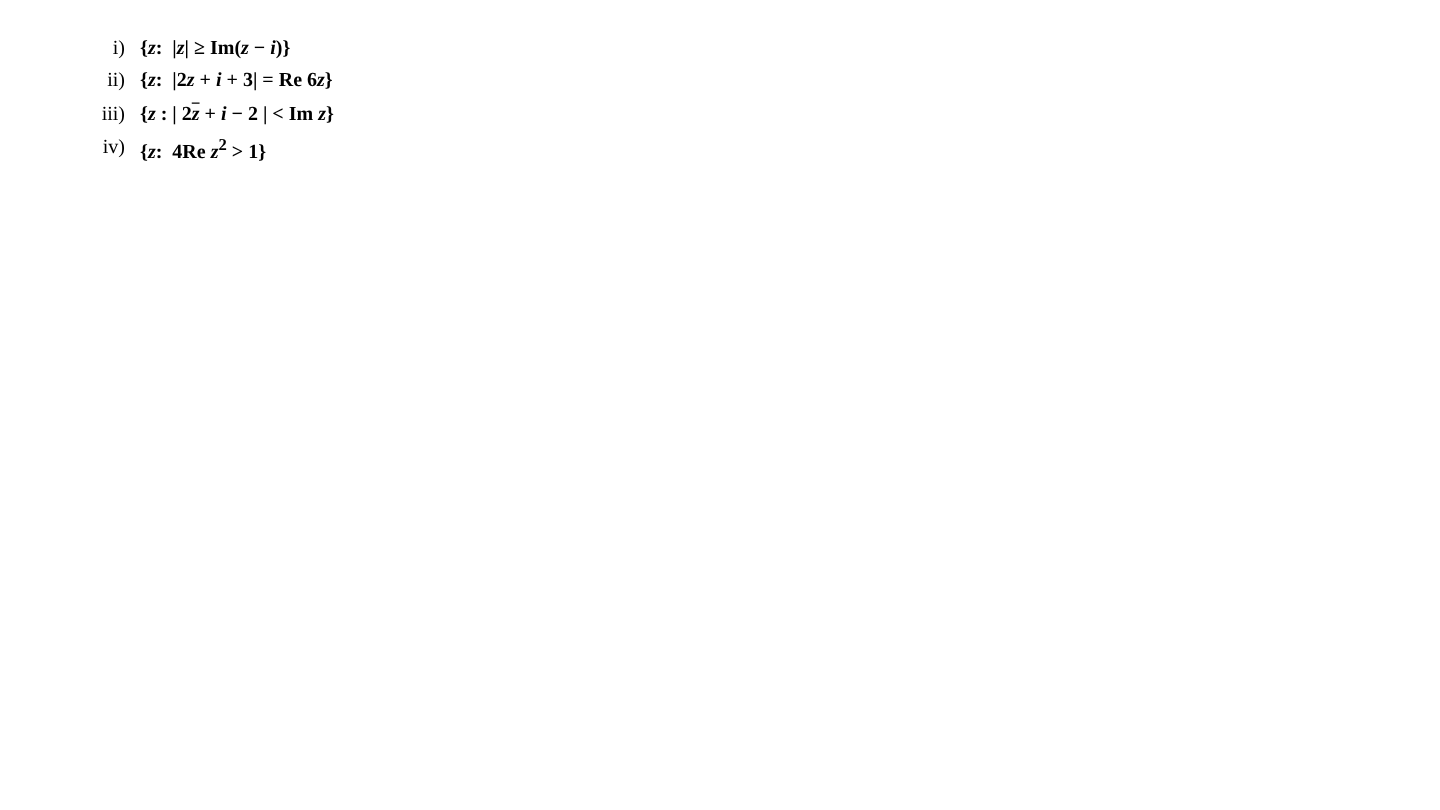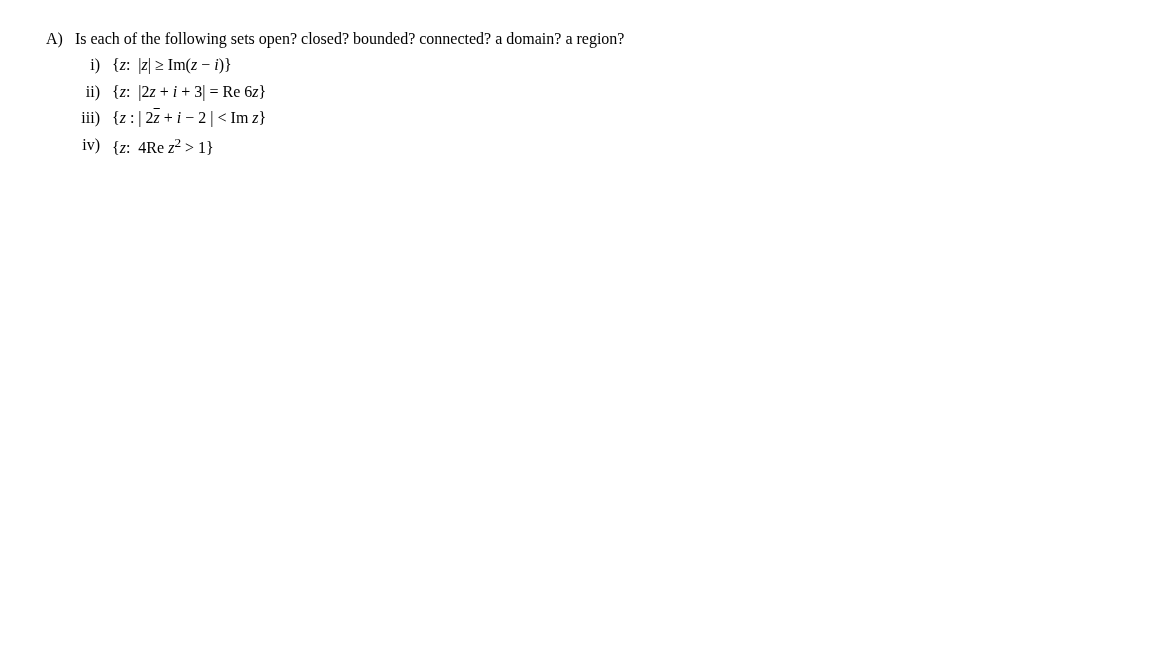--- a/index.html
+++ b/index.html
@@ -28,37 +28,33 @@
       margin-bottom: 4px;
       line-height: 1.4;
     }
     .roman {
       width: 26px;
       text-align: right;
       margin-right: 12px;
     }
     .set-expr {
       font-family: "Times New Roman", Times, serif;
+      font-weight: bold;
     }
     .italic {
       font-style: italic;
     }
     .overline {
       text-decoration: overline;
     }
   </style>
 </head>
 <body>
 
 <div class="container">
-  <div class="question-line">
-    <span>A)</span>
-    <span>&nbsp;</span>
-    <span>Is each of the following sets open?  closed?  bounded?  connected?  a domain?  a region?</span>
-  </div>
   <div class="sub-items">
     <div class="sub-item">
       <span class="roman">i)</span>
       <span class="set-expr">{<span class="italic">z</span>:&nbsp; |<span class="italic">z</span>| ≥  Im(<span class="italic">z</span> − <span class="italic">i</span>)}</span>
     </div>
     <div class="sub-item">
       <span class="roman">ii)</span>
       <span class="set-expr">{<span class="italic">z</span>:&nbsp; |2<span class="italic">z</span> + <span class="italic">i</span> + 3|  =  Re 6<span class="italic">z</span>}</span>
     </div>
     <div class="sub-item">

